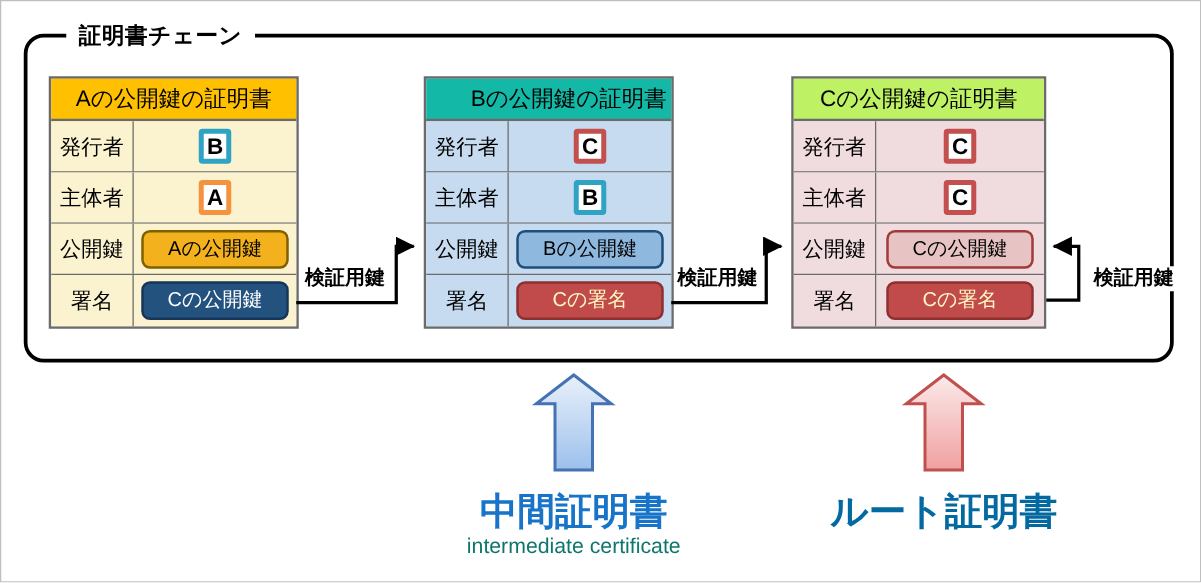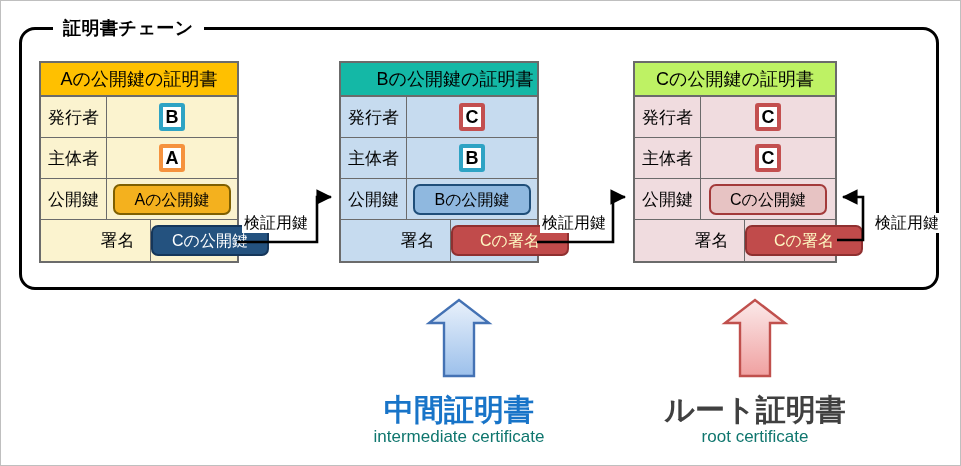--- a/index.html
+++ b/index.html
@@ -63,21 +63,21 @@
     color: #000;
     border-bottom: 2px solid #6b6b6b;
     box-sizing: border-box;
   }
   .cert-table .trow {
     display: flex;
     height: 41px;
     box-sizing: border-box;
     border-bottom: 1px solid #6b6b6b;
   }
-  .cert-table .trow.last { border-bottom: none; padding-left: 44px; }
+  .cert-table .trow.last { border-bottom: none; }
   .cert-table .tlabel {
     width: 66px;
     flex: 0 0 66px;
     display: flex;
     align-items: center;
     justify-content: center;
     font-size: 17px;
     color: #000;
     border-right: 1px solid #6b6b6b;
     box-sizing: border-box;
@@ -130,21 +130,21 @@
   .tbl-a .trow   { background: #FBF3CF; }
   .tbl-b .thead  { background: #14b8a6; padding-left: 32px; }
   .tbl-b .trow   { background: #C6DBEF; }
   .tbl-c .thead  { background: #bef264; }
   .tbl-c .trow   { background: #F0DCDF; }
 
   
   .conn-label {
     position: absolute;
     font-size: 16px;
-    font-weight: normal;
+    font-weight: bold;
     color: #000;
     background: #ffffff;
     white-space: nowrap;
     line-height: 18px;
     padding: 1px 2px;
   }
 
   
   .conn-layer {
     position: absolute;
@@ -165,21 +165,21 @@
     line-height: 30px;
     white-space: nowrap;
   }
   .callout .en {
     font-size: 17px;
     color: #0f766e;
     line-height: 24px;
     white-space: nowrap;
   }
   .callout.intermediate .jp { color: #1874C8; }
-  .callout.root .jp { color: #404040; }
+  .callout.root .jp { color: #0369a1; }
 </style>
 </head>
 <body>
 
 <div id="canvas">
 
   <div class="frame"></div>
   <div class="frame-title">証明書チェーン</div>
 
   <div class="cert-table tbl-a" style="left:38px; top:60px; width:200px;">
@@ -308,16 +308,15 @@
   <div class="conn-label" style="left:539px; top:212px;">検証用鍵</div>
   <div class="conn-label" style="left:872px; top:212px;">検証用鍵</div>
 
   <div class="callout intermediate" style="left:308px; top:394px;">
     <div class="jp">中間証明書</div>
     <div class="en">intermediate certificate</div>
   </div>
 
   <div class="callout root" style="left:604px; top:394px;">
     <div class="jp">ルート証明書</div>
-    <div class="en">root certificate</div>
   </div>
 
 </div>
 
 </body></html>

